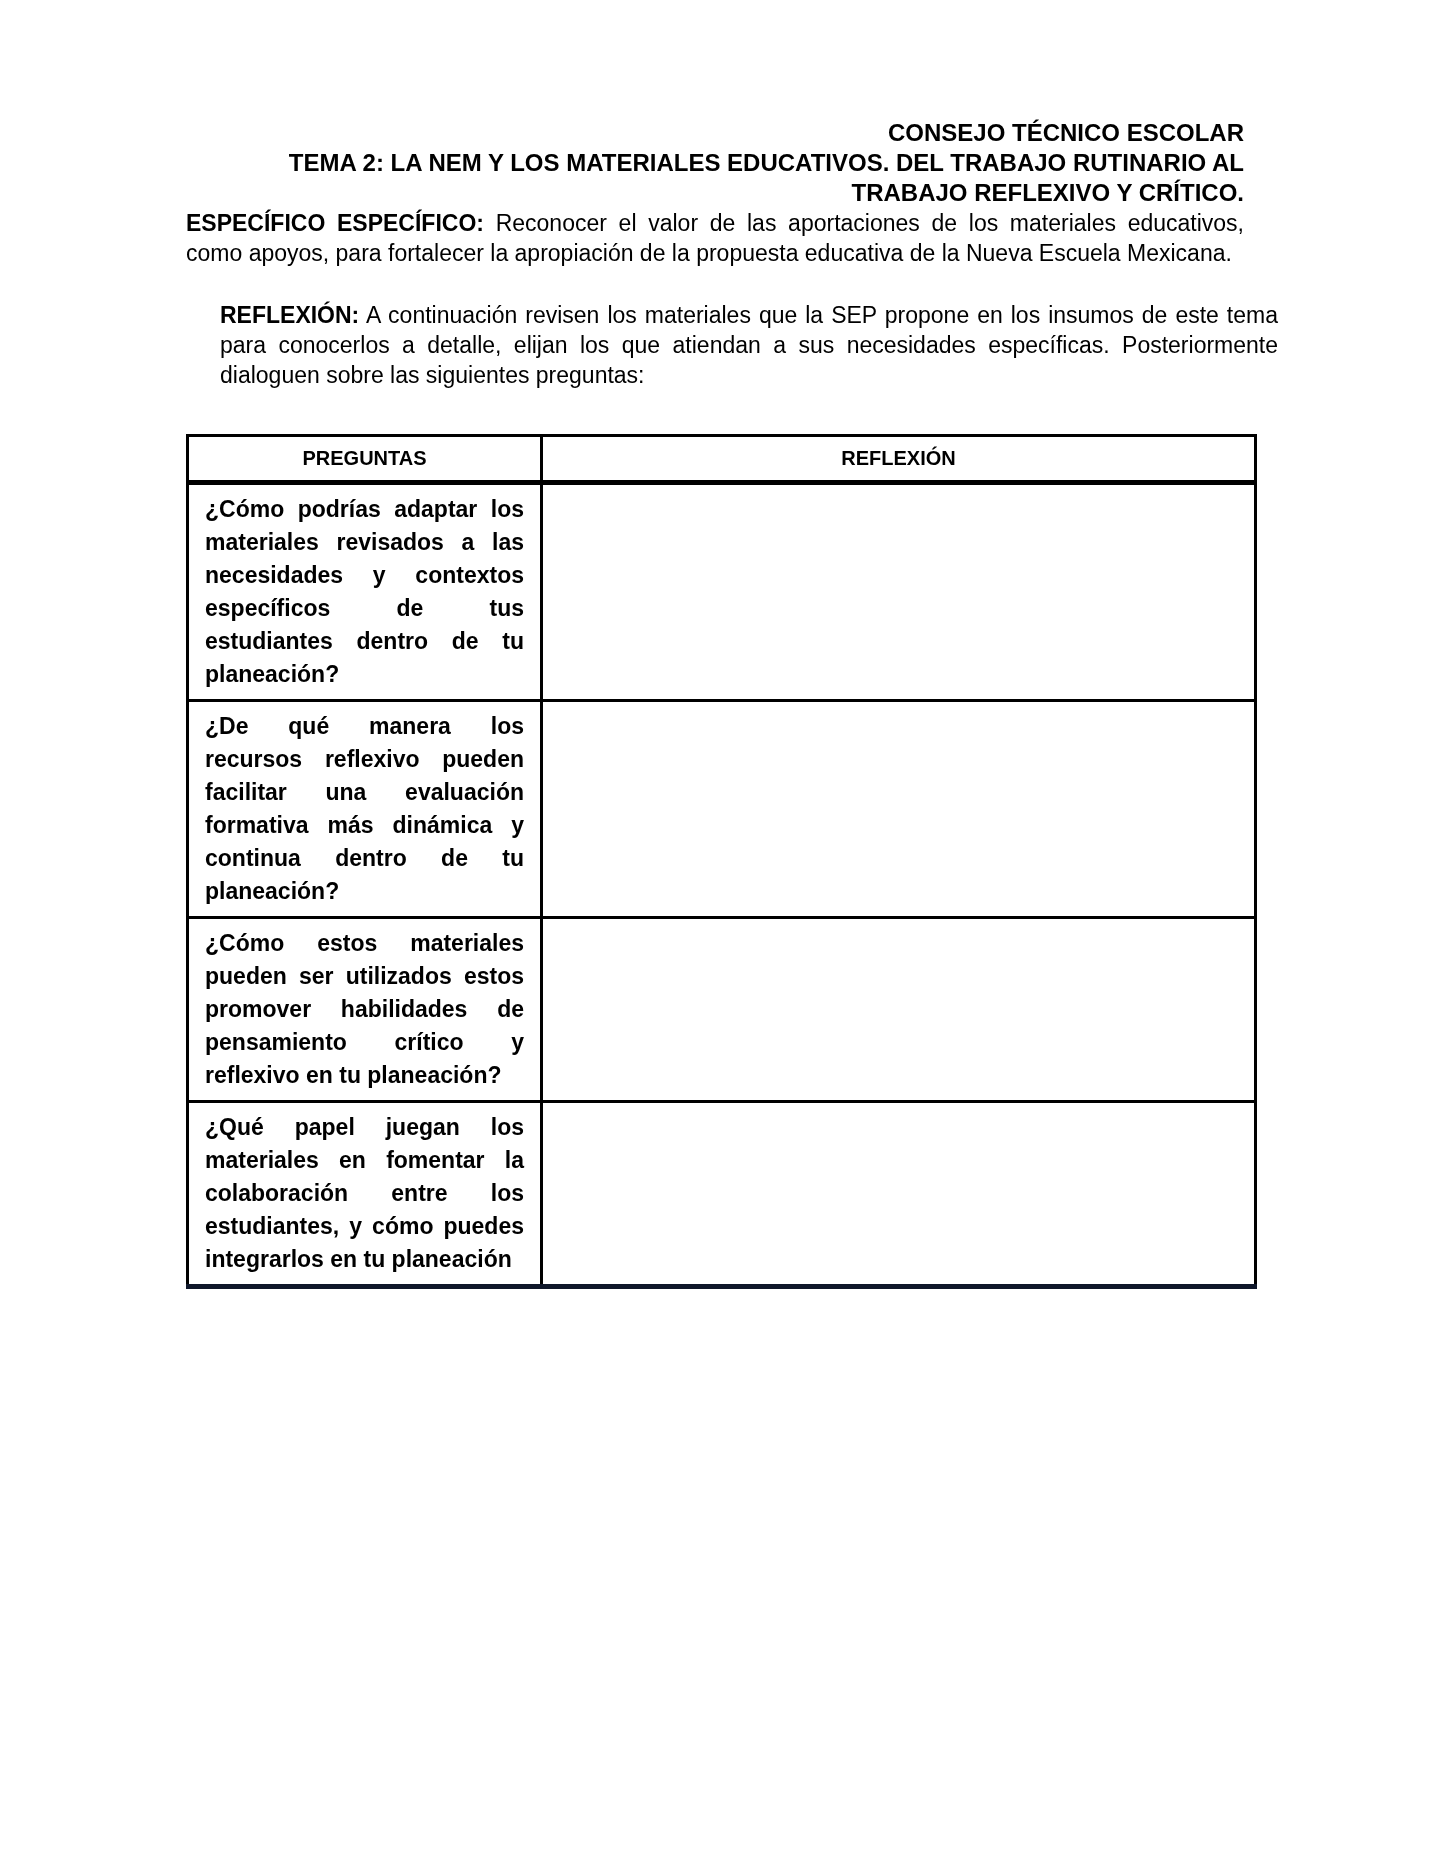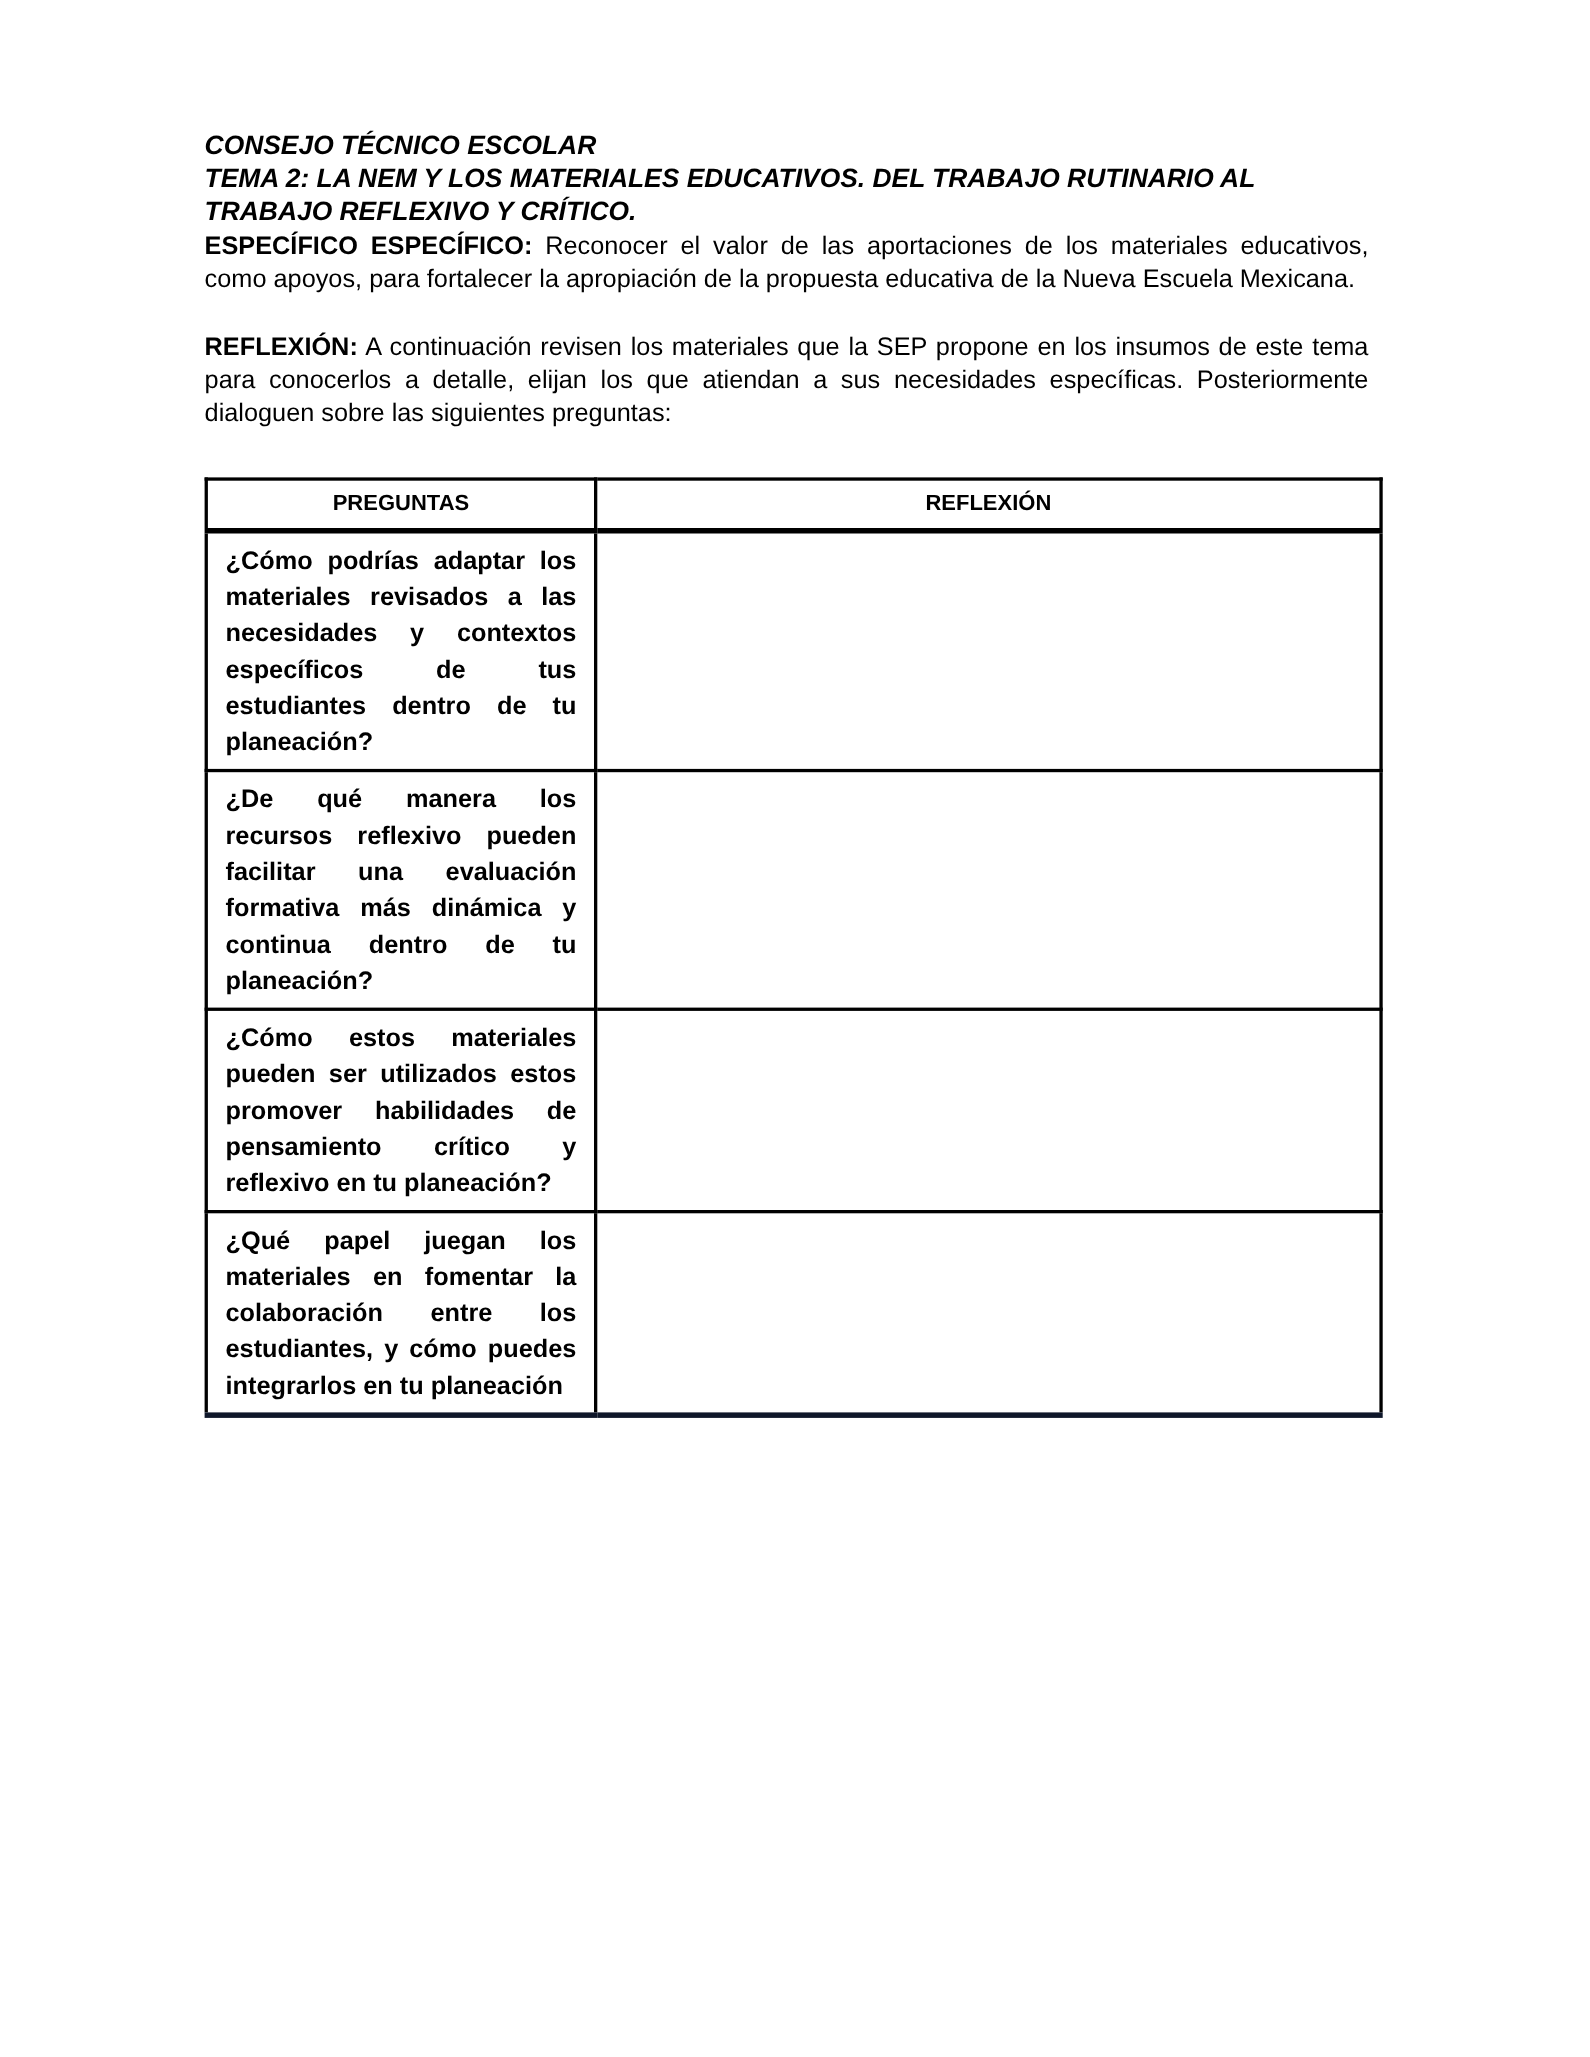--- a/index.html
+++ b/index.html
@@ -13,38 +13,38 @@
     height: 1870px;
     background: #ffffff;
     box-sizing: border-box;
     padding: 118px 0 0 186px;
     color: #000000;
     font-family: "Liberation Sans", "DejaVu Sans", sans-serif;
     overflow: hidden;
   }
   .heading-block {
     width: 1058px;
-    text-align: left;
+    text-align: right;
     font-weight: bold;
     font-size: 24px;
     line-height: 30px;
-    font-style: italic;
   }
   .para {
     width: 1058px;
     margin: 0;
     text-align: justify;
     font-size: 23px;
     line-height: 30px;
   }
   .para .label {
     font-weight: bold;
   }
   .para.reflexion-para {
     margin-top: 32px;
+    margin-left: 34px;
   }
   table.qr-table {
     border-collapse: collapse;
     table-layout: fixed;
     width: 1071px;
     margin-top: 44px;
   }
   table.qr-table col.q-col { width: 354px; }
   table.qr-table th {
     border: 3px solid #000000;

